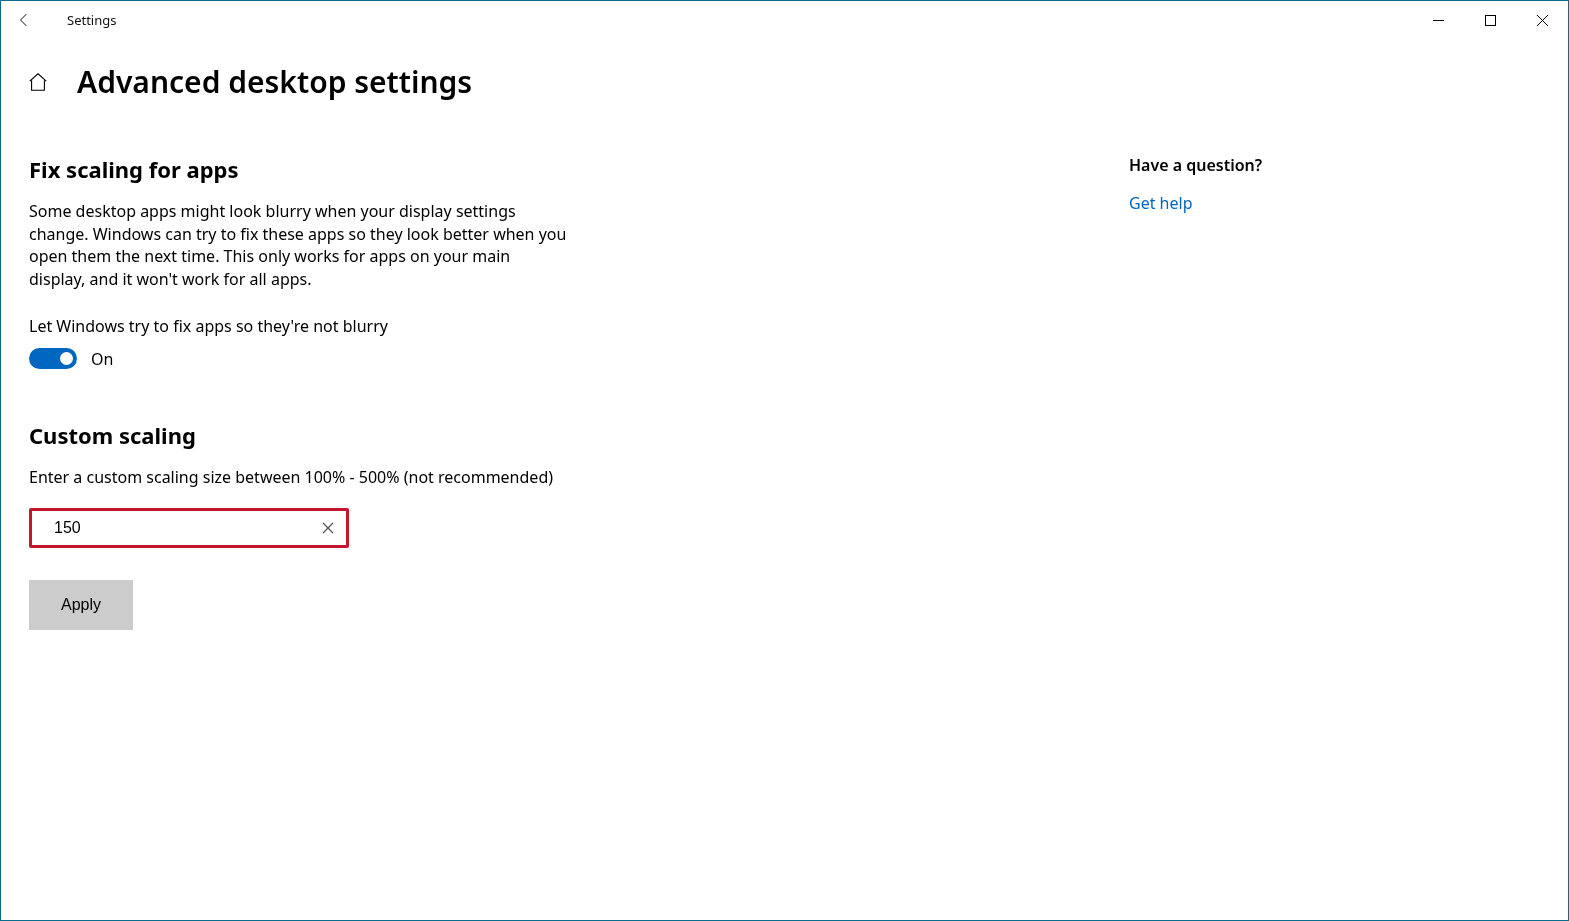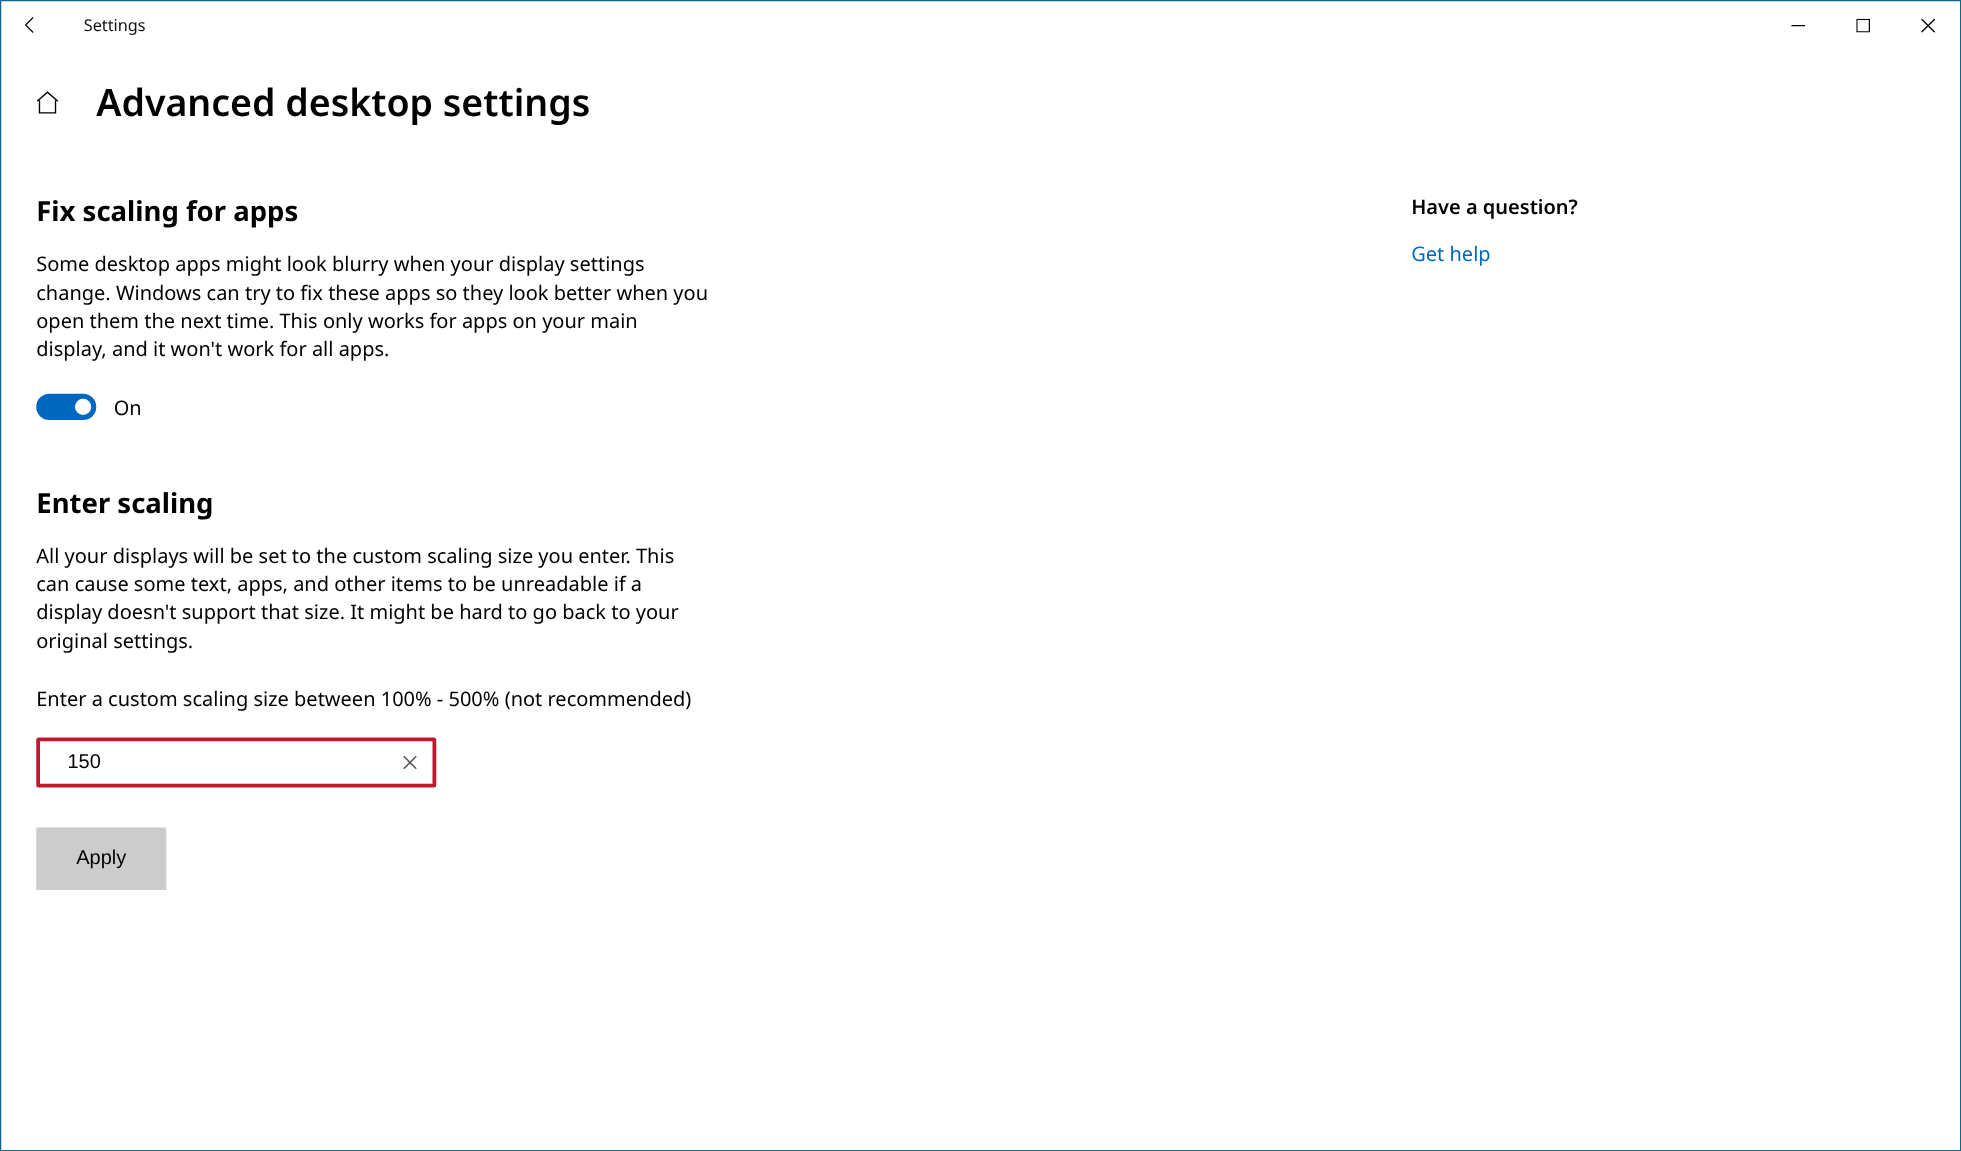--- a/index.html
+++ b/index.html
@@ -172,30 +172,30 @@
   </div>
   <div class="page-title">Advanced desktop settings</div>
 </div>
 
 <div class="content">
   <div class="main-col">
 
     
     <div class="section-title">Fix scaling for apps</div>
     <div class="section-desc">Some desktop apps might look blurry when your display settings change. Windows can try to fix these apps so they look better when you open them the next time. This only works for apps on your main display, and it won't work for all apps.</div>
+    <div class="field-label">Let Windows try to fix apps so they're not blurry</div>
     <div class="toggle-row">
       <div class="toggle">
         <div class="toggle-knob"></div>
       </div>
       <div class="toggle-state">On</div>
     </div>
 
     
-    <div class="section-title">Enter scaling</div>
-    <div class="section-desc">All your displays will be set to the custom scaling size you enter. This can cause some text, apps, and other items to be unreadable if a display doesn't support that size. It might be hard to go back to your original settings.</div>
+    <div class="section-title">Custom scaling</div>
     <div class="field-label">Enter a custom scaling size between 100% - 500% (not recommended)</div>
 
     <div class="scale-input-wrap">
       <input class="scale-input" type="text" value="150" style="">
       <div class="clear-x">
         <svg viewBox="0 0 12 12">
             <line x1="1" y1="1" x2="11" y2="11"></line>
             <line x1="11" y1="1" x2="1" y2="11"></line>
           </svg>
       </div>

